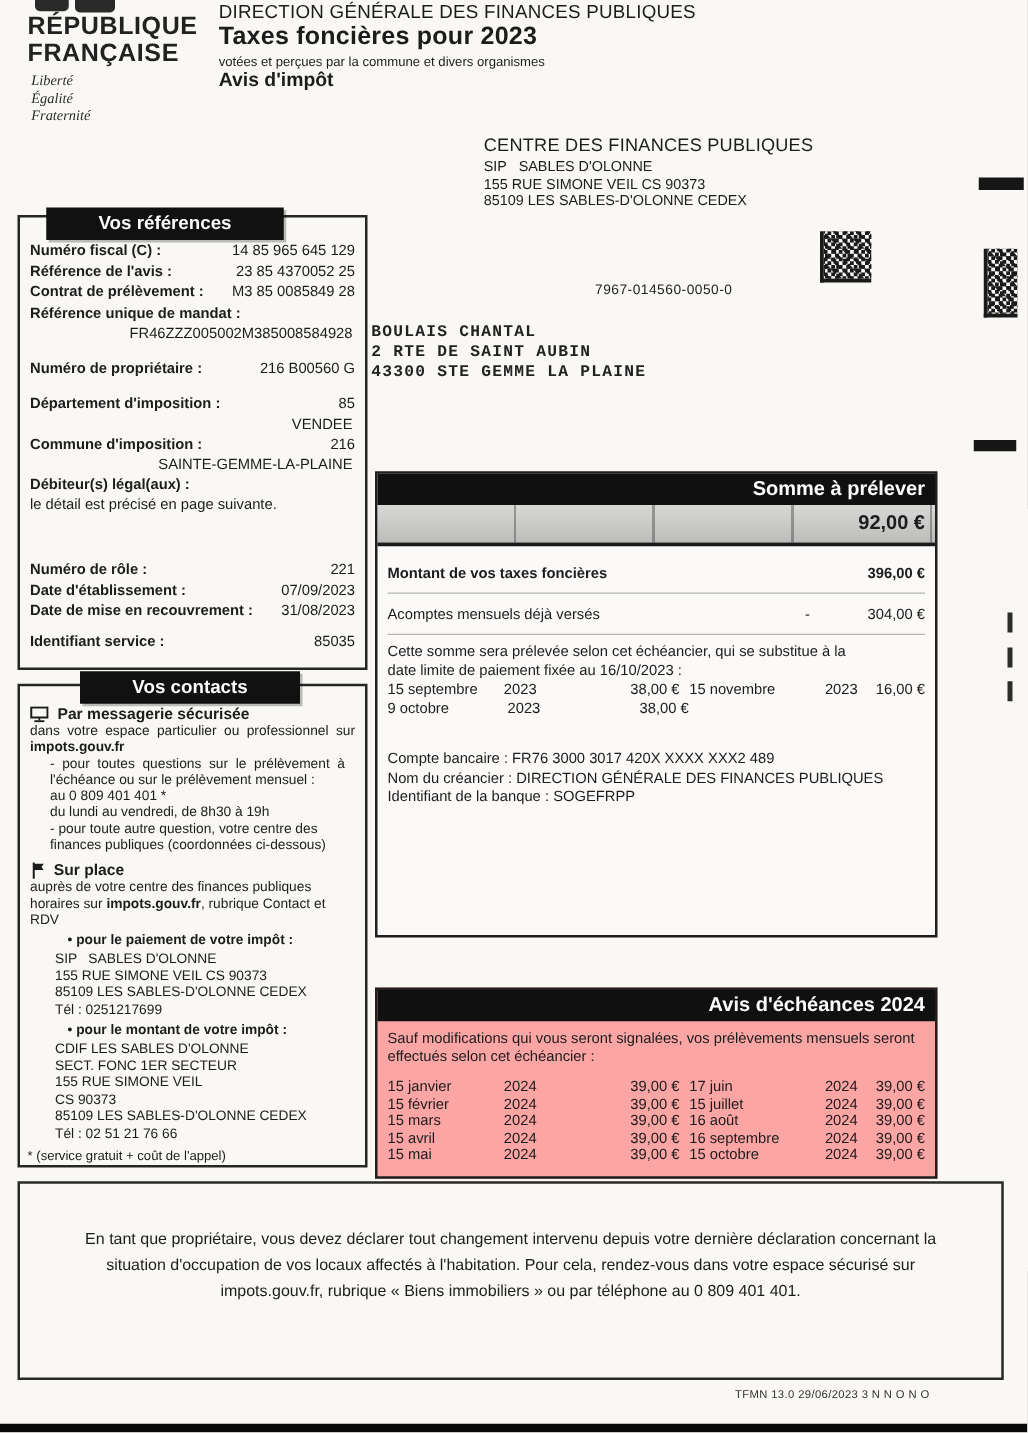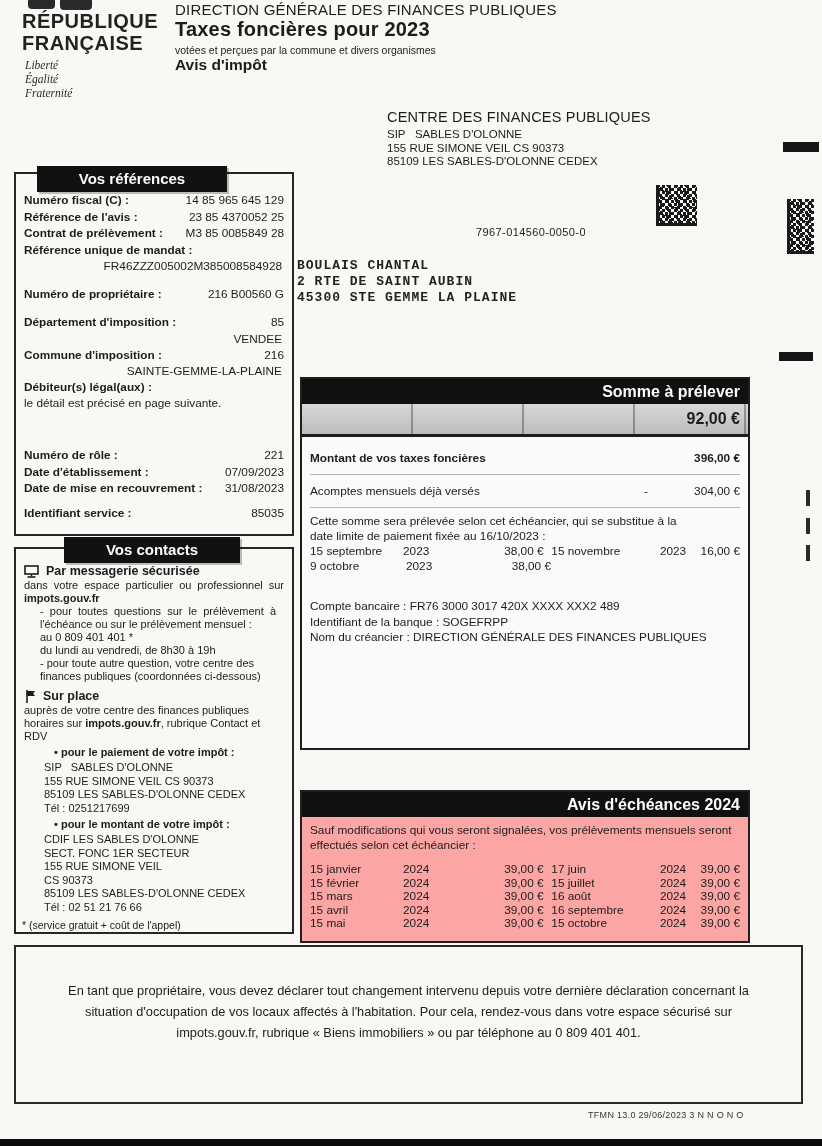--- a/index.html
+++ b/index.html
@@ -136,21 +136,21 @@
   <div class="dm" style="left:787px;top:199px;width:24px;height:52px;"></div>
   <div class="mark" style="left:779px;top:352px;width:34px;height:9px;"></div>
   <div class="dash" style="top:490px;"></div>
   <div class="dash" style="top:518px;"></div>
   <div class="dash" style="top:545px;"></div>
   <div class="fold"></div>
 
   <div class="recipient">
     <div>BOULAIS CHANTAL</div>
     <div>2 RTE DE SAINT AUBIN</div>
-    <div>45300 STE GEMME LA PLAINE</div>
+    <div>43300 STE GEMME LA PLAINE</div>
   </div>
 
   <div class="box box-refs">
     <div class="tab tab-refs">Vos références</div>
     <div class="refs-content">
       <div class="kv">
         <span class="lbl">Numéro fiscal (C) :</span>
         <span class="val">14 85 965 645 129</span>
       </div>
       <div class="kv">
@@ -286,24 +286,24 @@
       <div class="srow">
         <span class="sc1">9 octobre</span>
         <span class="sc2">2023</span>
         <span class="sc3">38,00 €</span>
       </div>
       <div class="bank">
         <div>
           <span>Compte bancaire :</span>&nbsp;<span>FR76 3000 3017 420X XXXX XXX2 489</span>
         </div>
         <div>
+          <span>Nom du créancier :</span>&nbsp;<span>DIRECTION GÉNÉRALE DES FINANCES PUBLIQUES</span>
+        </div>
+        <div>
           <span>Identifiant de la banque :</span>&nbsp;<span>SOGEFRPP</span>
-        </div>
-        <div>
-          <span>Nom du créancier :</span>&nbsp;<span>DIRECTION GÉNÉRALE DES FINANCES PUBLIQUES</span>
         </div>
       </div>
     </div>
   </div>
 
   <div class="abs aviso">
     <div class="bar">Avis d'échéances 2024</div>
     <div class="aviso-content">
       <div class="intro24">Sauf modifications qui vous seront signalées, vos prélèvements mensuels seront effectués selon cet échéancier :</div>
       <div class="rows24">

